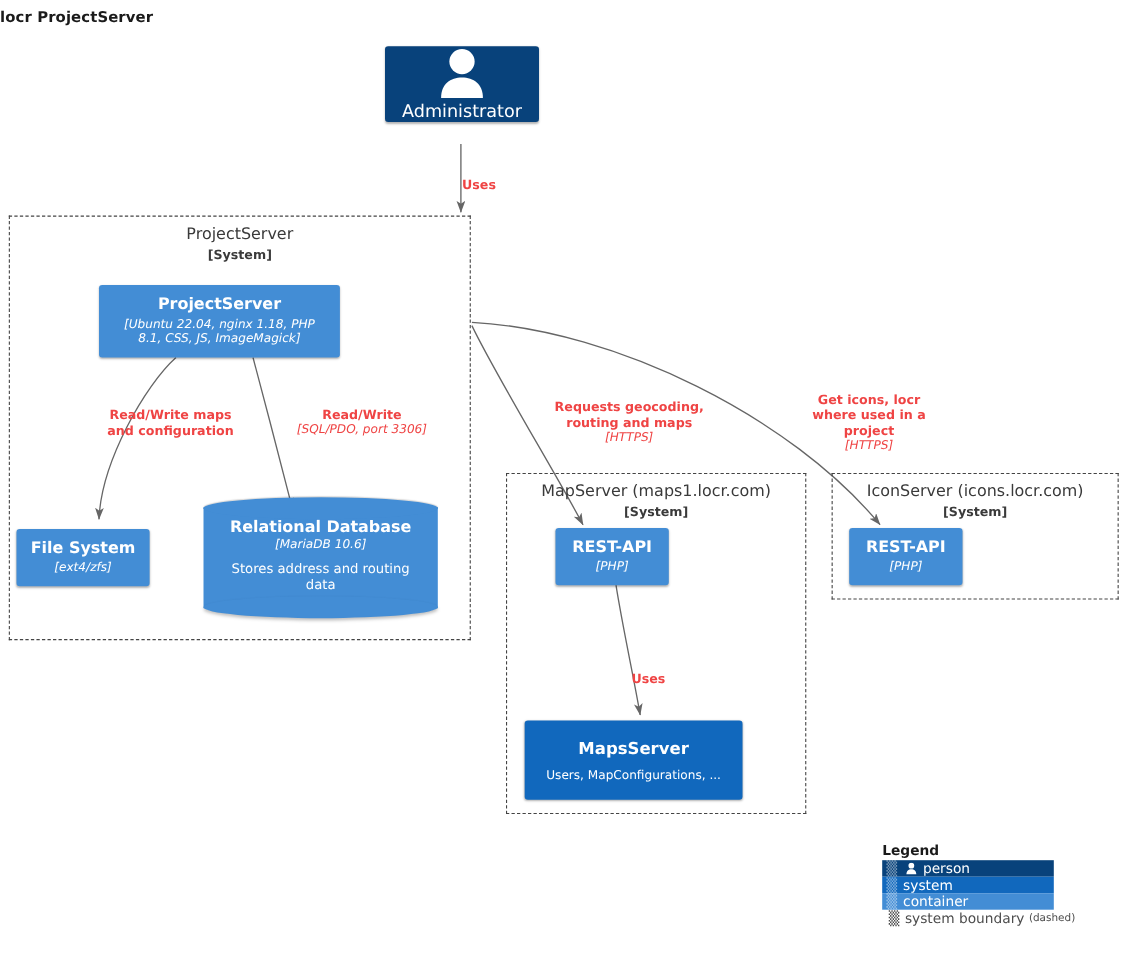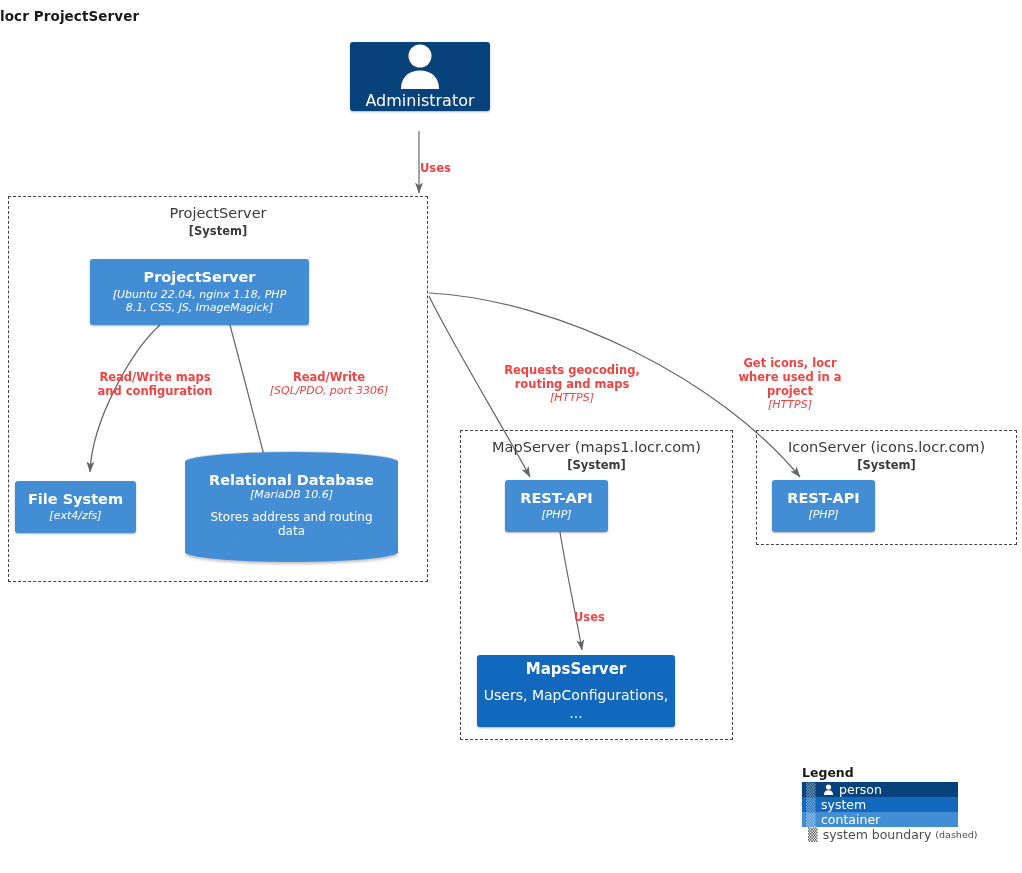--- a/index.html
+++ b/index.html
@@ -24,21 +24,21 @@
         align-items:center;justify-content:center;text-align:center;color:#fff;
         border-radius:3px;box-shadow:0 1px 2px rgba(0,0,0,.30);}
   .node .n-name{font-size:14.5px;font-weight:bold;line-height:1.2;}
   .node .n-tech{font-size:11px;font-style:italic;line-height:1.22;margin-top:1px;}
   .node .n-desc{font-size:12px;line-height:1.25;margin-top:9px;}
 
   .person{background:#08427B;}
   .person .n-name{font-size:16px;font-weight:normal;}
   .sys{background:#1168BD;}
   .sys .n-name{font-size:15px;}
-  .sys .n-desc{font-size:14px;}
+  .sys .n-desc{font-size:11px;}
   .cont{background:#438DD5;}
 
   .person-icon{width:54px;height:46px;margin-bottom:2px;}
 
   
   .db{position:absolute;color:#fff;text-align:center;}
   .db-body{position:absolute;left:0;right:0;top:9px;bottom:9px;background:#438DD5;}
   .db-cap{position:absolute;left:0;width:100%;height:20px;border-radius:50%;
           background:#438DD5;box-sizing:border-box;}
   .db-cap.top{top:0;box-shadow:0 -1px 1px rgba(0,0,0,.15);}

